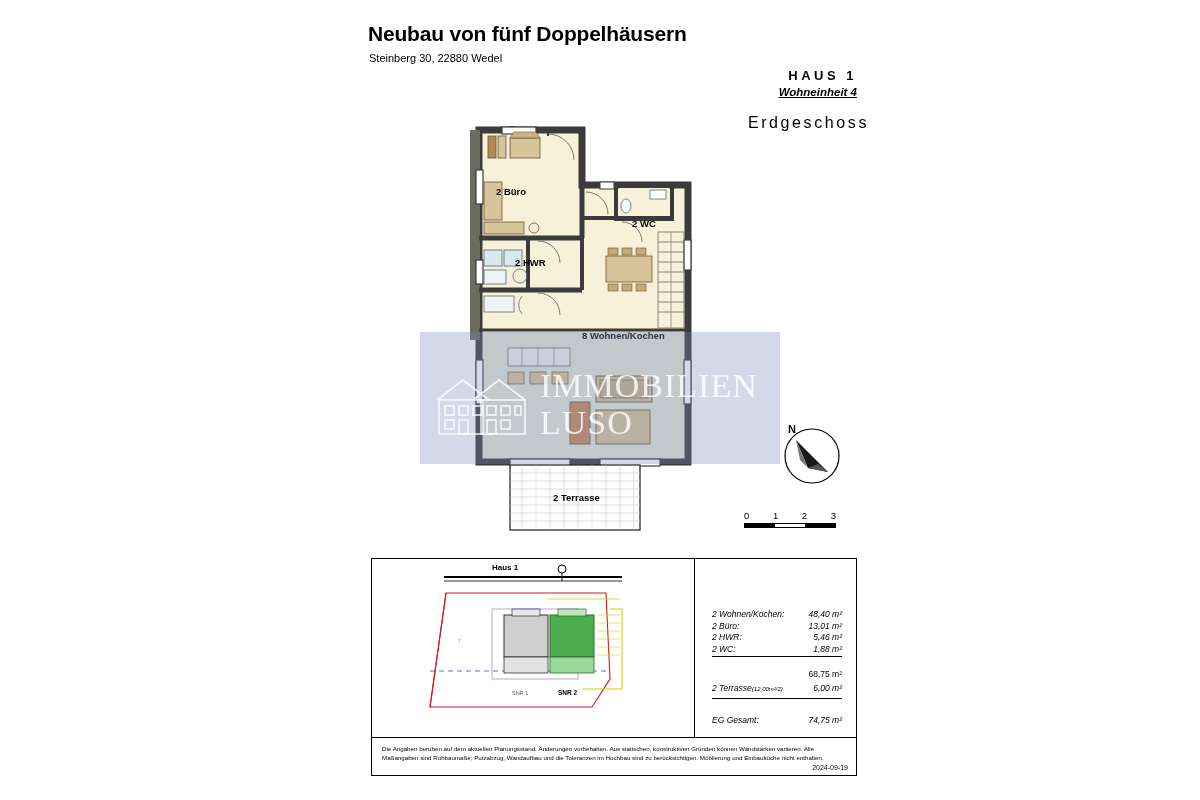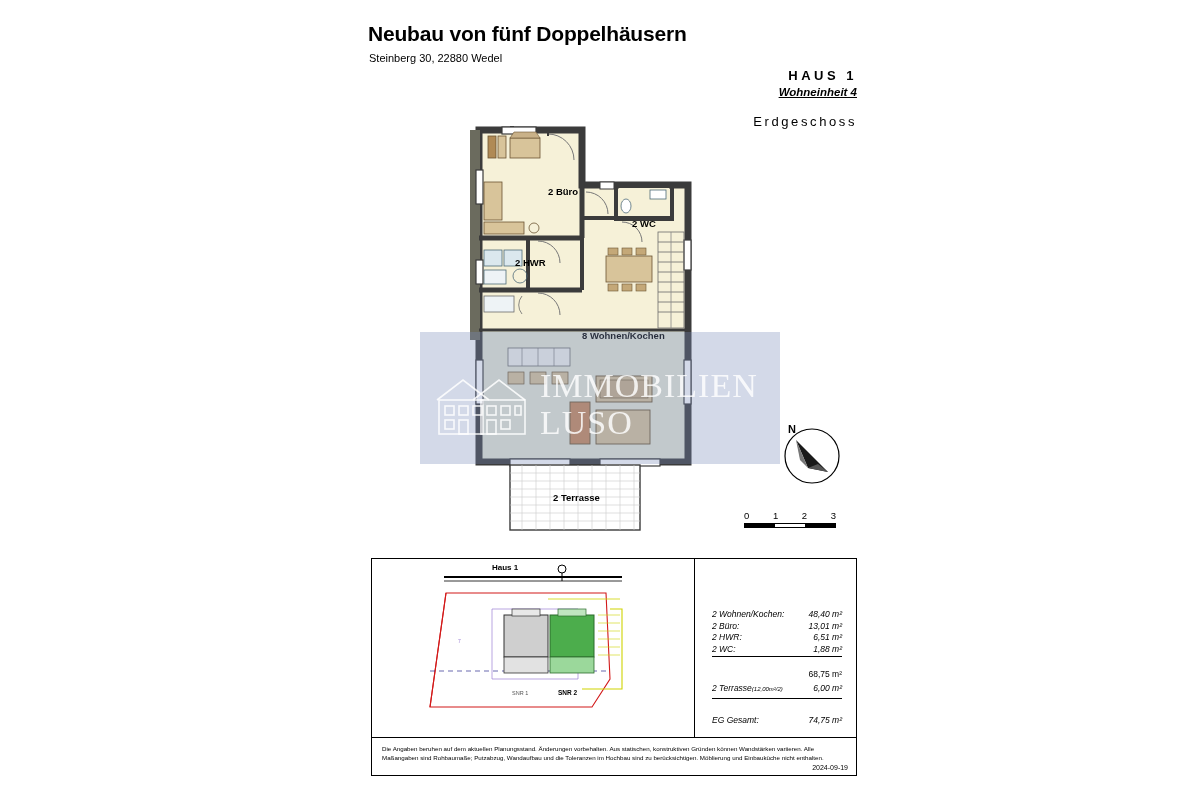--- a/index.html
+++ b/index.html
@@ -45,23 +45,23 @@
     right: 343px;
     top: 86px;
     font-size: 11.5px;
     font-style: italic;
     font-weight: bold;
     text-decoration: underline;
     text-align: right;
   }
   .geschoss-label {
     position: absolute;
-    right: 343px;
+    right: 331px;
     top: 114px;
-    font-size: 13px;
+    font-size: 16px;
     letter-spacing: 2.6px;
     text-align: right;
   }
 
   
   #floorplan {
     position: absolute;
     left: 410px;
     top: 110px;
     width: 460px;
@@ -342,21 +342,21 @@
       <line x1="154" y1="355" x2="154" y2="420"></line>
       <line x1="168" y1="355" x2="168" y2="420"></line>
       <line x1="182" y1="355" x2="182" y2="420"></line>
       <line x1="196" y1="355" x2="196" y2="420"></line>
       <line x1="210" y1="355" x2="210" y2="420"></line>
       <line x1="224" y1="355" x2="224" y2="420"></line>
     </g>
   </g>
 </svg>
 
-<div class="room-label" style="left:548px; top:186px;">2 Büro</div>
+<div class="room-label" style="left:496px; top:186px;">2 Büro</div>
 <div class="room-label" style="left:632px; top:200px;margin-top:18px;">2 WC</div>
 <div class="room-label" style="left:515px; top:257px;">2 HWR</div>
 <div class="room-label" style="left:582px; top:330px;">8 Wohnen/Kochen</div>
 <div class="room-label" style="left:553px; top:492px;">2 Terrasse</div>
 
 <div class="watermark"></div>
 <svg class="wm-house" viewBox="0 0 110 68" xmlns="http://www.w3.org/2000/svg">
   <g fill="none" stroke="rgba(255,255,255,0.85)" stroke-width="1.6">
     <path d="M10,30 L36,10 L62,30"></path>
     <path d="M46,30 L72,10 L98,30"></path>
@@ -448,21 +448,21 @@
     <div class="area-row">
       <span class="lbl">2 Wohnen/Kochen:</span>
       <span class="val">48,40 m²</span>
     </div>
     <div class="area-row">
       <span class="lbl">2 Büro:</span>
       <span class="val">13,01 m²</span>
     </div>
     <div class="area-row">
       <span class="lbl">2 HWR:</span>
-      <span class="val">6,51 m²</span>
+      <span class="val">5,46 m²</span>
     </div>
     <div class="area-row">
       <span class="lbl">2 WC:</span>
       <span class="val">1,88 m²</span>
     </div>
     <div class="sum-line">
       <div class="sum-row">
         <span>68,75 m²</span>
       </div>
     </div>

